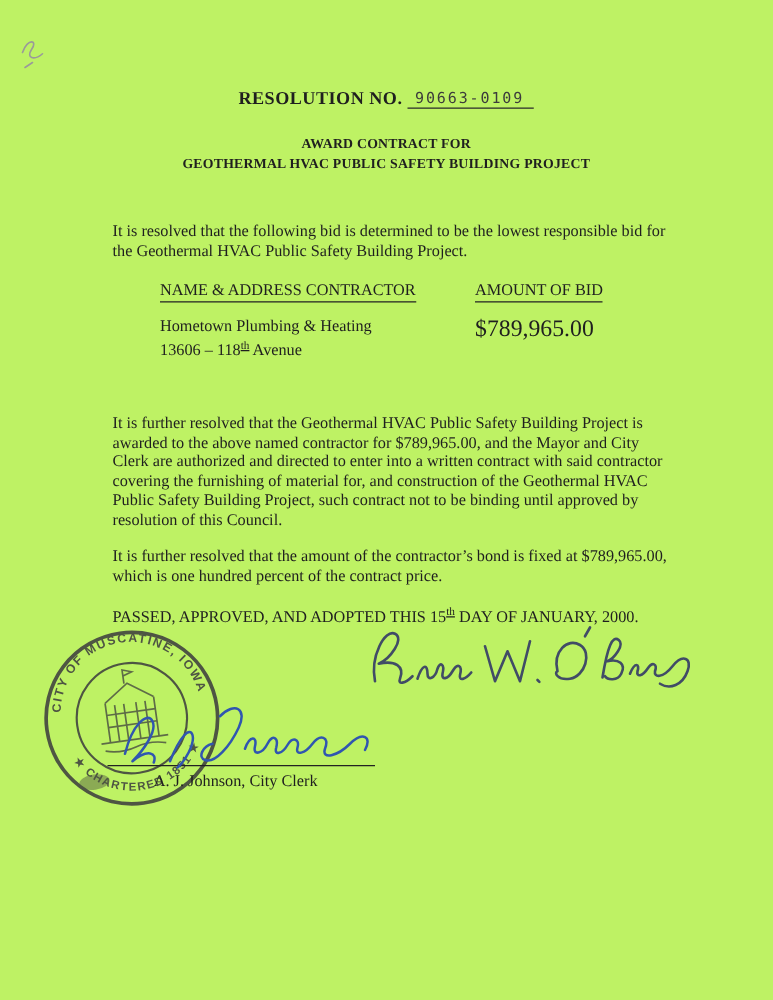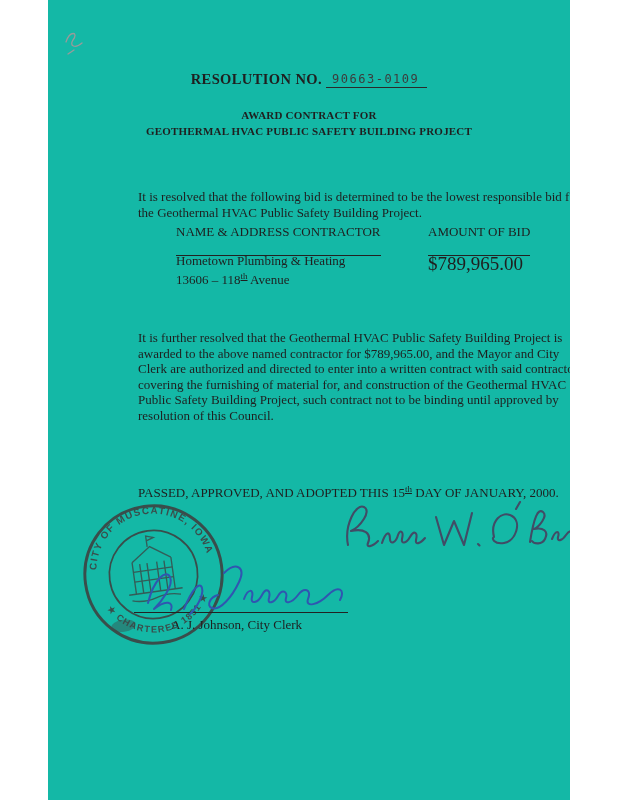--- a/index.html
+++ b/index.html
@@ -1,21 +1,21 @@
 <!DOCTYPE html>
 <html><head>
 <meta charset="utf-8">
 <style>
   * { margin:0; padding:0; box-sizing:border-box; }
   html,body { background:#ffffff; }
   .page {
     position:relative;
-    width:522px; height:800px;
+    width:618px; height:800px;
     margin:0 auto;
-    background:#14b8a6;
+    background:#bef264;
     font-family:"Liberation Serif", serif;
     color:#1f1f1f;
     overflow:hidden;
   }
   .res-line {
     position:absolute; top:71px; left:0; width:100%;
     text-align:center; font-size:14.5px; font-weight:bold; letter-spacing:.4px;
   }
   .res-number {
     font-family:"DejaVu Sans Mono", monospace;
@@ -24,26 +24,26 @@
     border-bottom:1.2px solid #2a2a2a;
     padding:0 8px 1px 6px;
     position:relative; top:-1px;
   }
   .title-block {
     position:absolute; top:107px; left:0; width:100%;
     text-align:center; font-weight:bold; font-size:11px; line-height:16px;
     letter-spacing:.2px;
   }
   .para { position:absolute; left:90px; width:452px; font-size:13px; line-height:15.6px; text-align:left; }
-  .p1 { top:177px;margin-top:12px; }
+  .p1 { top:177px; }
   .p2 { top:330px; }
   .p3 { top:437px; }
   .col-header {
     position:absolute; font-size:13px;
-    border-bottom:1.2px solid #222; padding-bottom:15px;
+    border-bottom:1.2px solid #222; padding-bottom:1px;
   }
   .col1-header { top:224px; left:128px; }
   .col2-header { top:224px; left:380px; }
   .contractor-block { position:absolute; top:253px; left:128px; font-size:13px; line-height:15.5px; }
   .bid-amount { position:absolute; top:253px; left:380px; font-size:19px; }
   .passed-line { position:absolute; top:484px; left:90px; width:500px; font-size:13px; }
   sup { font-size:9px;text-decoration:underline; }
   .mayor-sig { position:absolute; top:497px; left:292px; width:278px; height:60px; }
   .mayor-name { position:absolute; top:552px; left:392px; font-size:13px; }
   .seal-wrap { position:absolute; top:501px; left:32px; width:147px; height:147px; }
@@ -77,20 +77,21 @@
   <div class="col-header col2-header">AMOUNT OF BID</div>
 
   <div class="contractor-block">
     <div>Hometown Plumbing &amp; Heating</div>
     <div><span>13606 – 118</span><sup>th</sup><span> Avenue</span></div>
   </div>
   <div class="bid-amount">$789,965.00</div>
 
   <div class="para p2">It is further resolved that the Geothermal HVAC Public Safety Building Project is awarded to the above named contractor for $789,965.00, and the Mayor and City Clerk are authorized and directed to enter into a written contract with said contractor covering the furnishing of material for, and construction of the Geothermal HVAC Public Safety Building Project, such contract not to be binding until approved by resolution of this Council.</div>
 
+  <div class="para p3">It is further resolved that the amount of the contractor’s bond is fixed at $789,965.00, which is one hundred percent of the contract price.</div>
 
   <div class="passed-line"><span>PASSED, APPROVED, AND ADOPTED THIS 15</span><sup>th</sup><span> DAY OF JANUARY, 2000.</span></div>
 
   <svg class="mayor-sig" viewBox="0 0 278 60">
     <g fill="none" stroke-width="2.1" stroke-linecap="round" stroke-linejoin="round" stroke="#414c66">
       <path d="M8,48 C4,28 16,6 24,10 C32,14 20,30 11,34 C24,31 32,36 28,46 C26,51 32,50 38,44" stroke="#414c66"></path>
       <path d="M42,46 C46,34 50,34 50,42 C50,48 56,46 58,38 C60,32 64,34 62,42 C61,47 66,47 70,40 C74,33 78,35 76,43 C75,48 80,47 85,41" stroke="#414c66"></path>
       <path d="M96,20 L104,48 L114,24 L124,48 L132,16" stroke="#414c66"></path>
       <path d="M138,47 l1.5,1.5" stroke="#414c66"></path>
       <path d="M154,40 C150,24 162,13 172,19 C182,25 176,44 164,46 C154,47.5 151,41 154,40" stroke="#414c66"></path>

